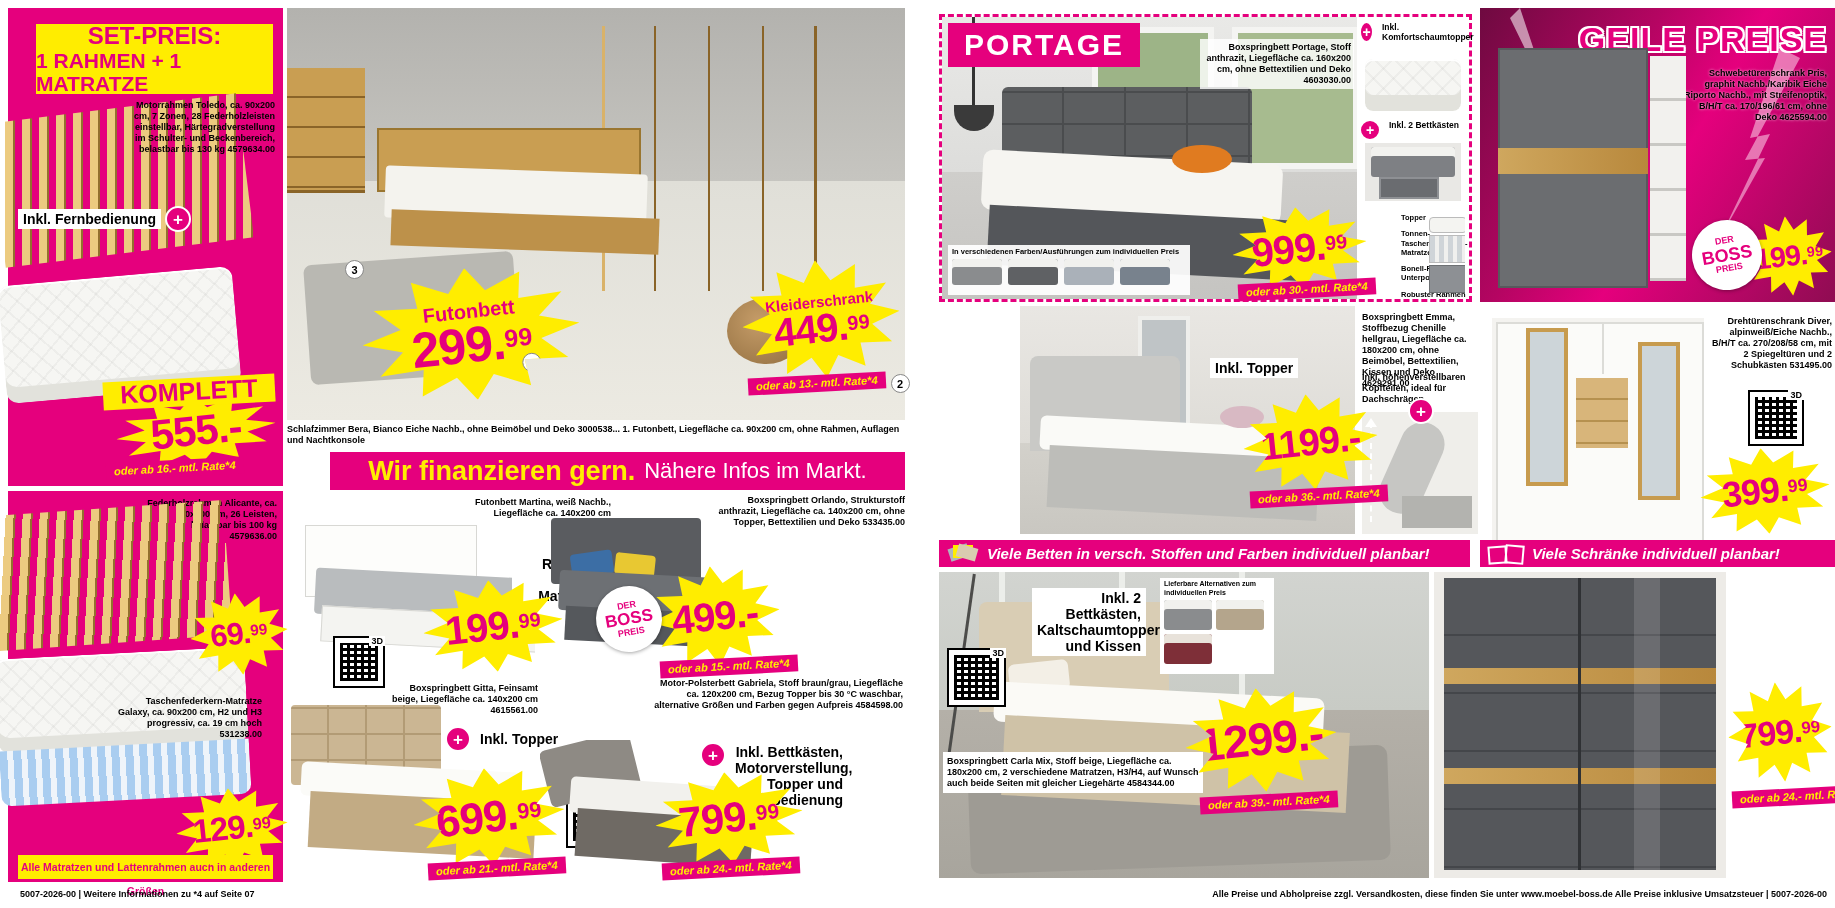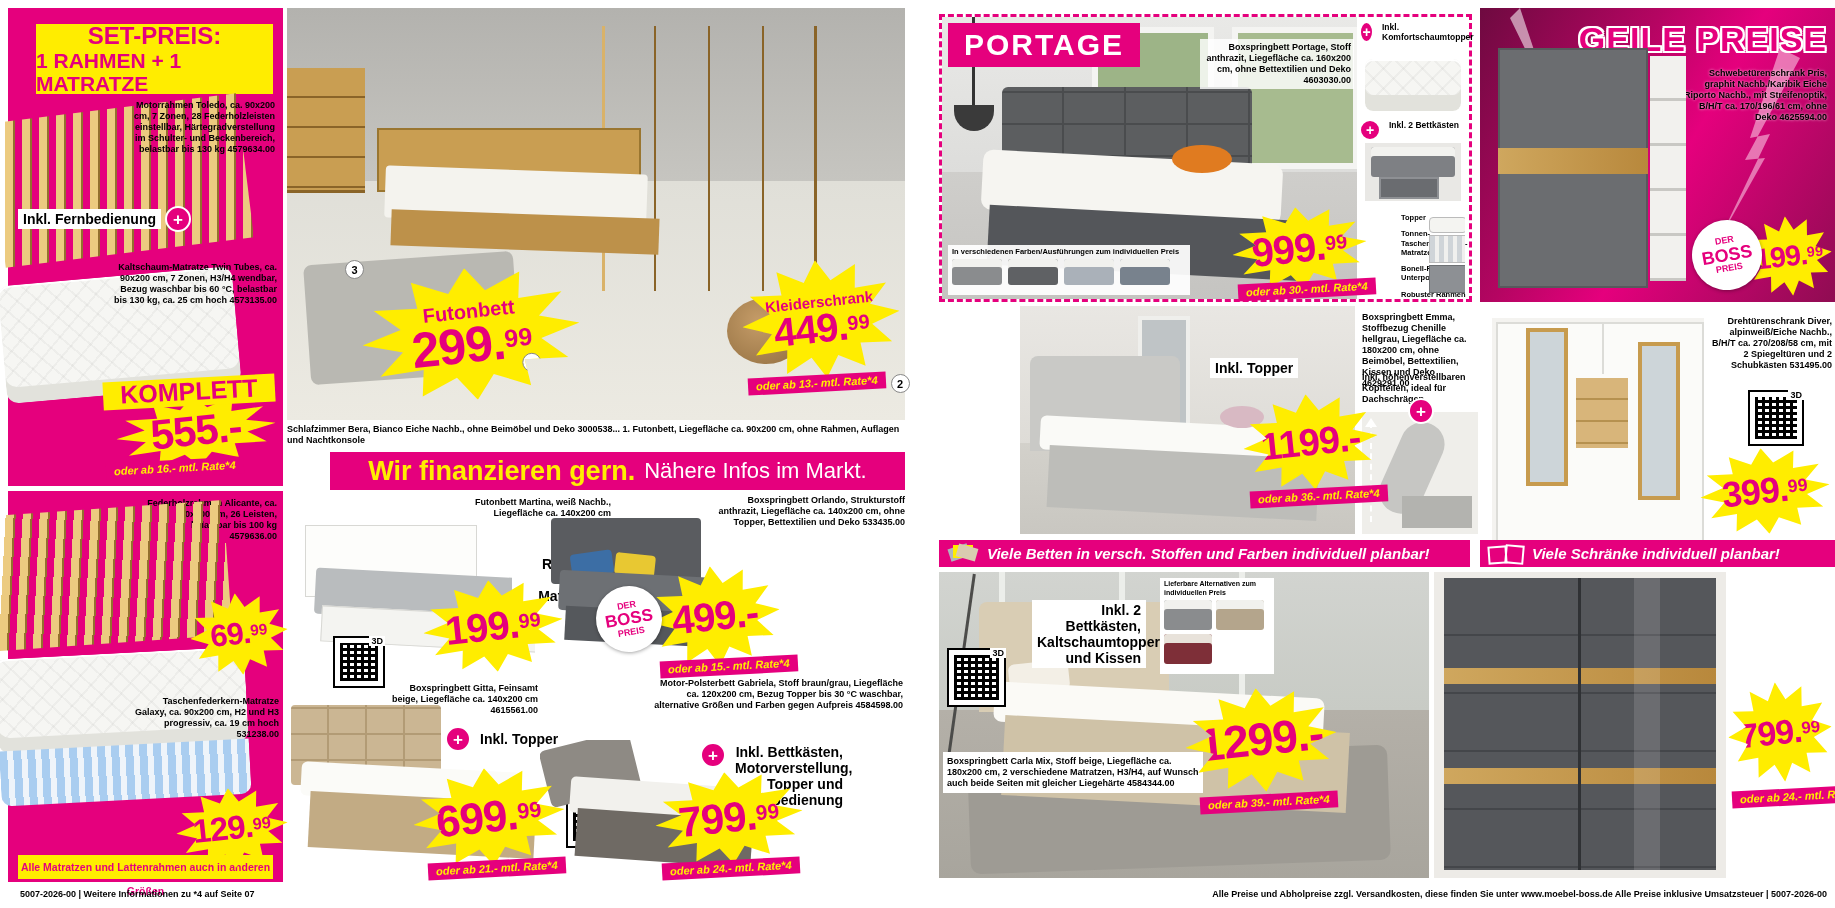--- a/index.html
+++ b/index.html
@@ -49,21 +49,20 @@
 
     <div class="d slats" style="left:-12px;top:100px;width:250px;height:145px;transform:rotate(-7deg);"></div>
     <div class="d t tr" style="right:8px;top:92px;width:152px;">Motorrahmen Toledo, ca. 90x200 cm, 7 Zonen, 28 Federholzleisten einstellbar, Härtegradverstellung im Schulter- und Beckenbereich, belastbar bis 130 kg 4579634.00</div>
 
     <div class="d" style="left:10px;top:198px;display:flex;align-items:center;gap:4px;">
       <span class="wb">Inkl. Fernbedienung</span>
       <span class="plus"></span>
     </div>
 
     <div class="d matt" style="left:-6px;top:268px;width:235px;height:118px;transform:rotate(-5deg);"></div>
-    <div class="d t tr" style="right:6px;top:254px;width:170px;">Kaltschaum-Matratze Twin Tubes, ca. 90x200 cm, 7 Zonen, H3/H4 wendbar, Bezug waschbar bis 60 °C, belastbar bis 130 kg, ca. 25 cm hoch 4573135.00</div>
 
     <div class="d" style="left:95px;top:370px;width:172px;background:#ffed00;color:#e5007d;font-weight:bold;font-size:25px;
                 text-align:center;transform:rotate(-3deg);line-height:1.1;z-index:3;">KOMPLETT</div>
     <div class="d star" style="left:108px;top:388px;width:160px;height:70px;z-index:2;">
       <span class="pm" style="font-size:42px;">555.-</span>
     </div>
     <div class="d" style="left:98px;top:450px;z-index:3;">
       <span class="rr">oder ab 16.- mtl. Rate*4</span>
     </div>
 
@@ -74,21 +73,21 @@
     <div class="d star" style="left:182px;top:585px;width:98px;height:82px;z-index:2;">
       <span class="pm" style="font-size:31px;">
         <span>69.</span><span class="cts">99</span>
       </span>
     </div>
 
     <div class="d scene" style="left:-10px;top:645px;width:250px;height:150px;transform:rotate(-3deg);">
       <div class="d matt" style="left:0;top:0;width:250px;height:95px;"></div>
       <div class="d" style="left:0;top:92px;width:250px;height:55px;background:repeating-linear-gradient(90deg,#a9cdf0 0 8px,#eef4fa 8px 14px);border-radius:0 0 10px 10px;"></div>
     </div>
-    <div class="d t tr" style="right:4px;top:688px;width:145px;">Taschenfederkern-Matratze Galaxy, ca. 90x200 cm, H2 und H3 progressiv, ca. 19 cm hoch 531238.00</div>
+    <div class="d t tr" style="right:21px;top:688px;width:145px;">Taschenfederkern-Matratze Galaxy, ca. 90x200 cm, H2 und H3 progressiv, ca. 19 cm hoch 531238.00</div>
     <div class="d star" style="left:168px;top:780px;width:112px;height:80px;z-index:2;">
       <span class="pm" style="font-size:33px;">
         <span>129.</span><span class="cts">99</span>
       </span>
     </div>
 
     <div class="d" style="left:10px;top:847px;width:255px;height:24px;background:#ffed00;color:#e5007d;font-weight:bold;
                 font-size:10.5px;text-align:center;line-height:24px;">Alle Matratzen und Lattenrahmen auch in anderen Größen</div>
   </section>
 
@@ -370,21 +369,21 @@
     <div class="d" style="left:60px;top:0;width:6px;height:135px;background:#eceeea;"></div>
     <div class="d" style="left:180px;top:0;width:6px;height:135px;background:#eceeea;"></div>
     <div class="d" style="left:300px;top:0;width:6px;height:135px;background:#eceeea;"></div>
     <div class="d" style="left:30px;top:180px;width:420px;height:115px;background:#9e9b94;border-radius:10px;transform:rotate(-2deg);"></div>
     <div class="d" style="left:40px;top:30px;width:190px;height:110px;background:#d9cdb4;border-radius:8px 8px 0 0;"></div>
     <div class="d" style="left:70px;top:90px;width:60px;height:30px;background:#f3efe6;border-radius:6px;transform:rotate(-6deg);"></div>
     <div class="d" style="left:55px;top:118px;width:330px;height:40px;background:#fbfaf6;border-radius:8px;transform:rotate(3deg);"></div>
     <div class="d" style="left:64px;top:152px;width:345px;height:80px;background:#cfc2a7;transform:rotate(3deg);"></div>
     <div class="d" style="left:6px;top:0;width:3px;height:200px;background:#4c4c4a;transform:rotate(8deg);transform-origin:bottom;"></div>
   </section>
-  <div class="d" style="left:1032px;top:600px;display:flex;align-items:flex-start;gap:16px;z-index:3;">
+  <div class="d" style="left:1032px;top:588px;display:flex;align-items:flex-start;gap:16px;z-index:3;">
     <span class="wb tr" style="width:104px;">Inkl. 2 Bettkästen, Kaltschaumtopper und Kissen</span>
     <span class="plus"></span>
   </div>
   <div class="d" style="left:1160px;top:578px;width:114px;height:96px;background:#fff;padding:2px 4px;box-sizing:border-box;z-index:3;">
     <div class="t" style="font-size:7px;">Lieferbare Alternativen zum individuellen Preis</div>
     <div style="display:flex;flex-wrap:wrap;gap:4px;margin-top:3px;">
       <span style="width:48px;height:30px;background:#8a8c8e;border-radius:3px;box-shadow:inset 0 9px 0 #f1f1ee;display:inline-block;"></span>
       <span style="width:48px;height:30px;background:#b4a58c;border-radius:3px;box-shadow:inset 0 9px 0 #f1f1ee;display:inline-block;"></span>
       <span style="width:48px;height:30px;background:#7e2f38;border-radius:3px;box-shadow:inset 0 9px 0 #e8e2da;display:inline-block;"></span>
     </div>

